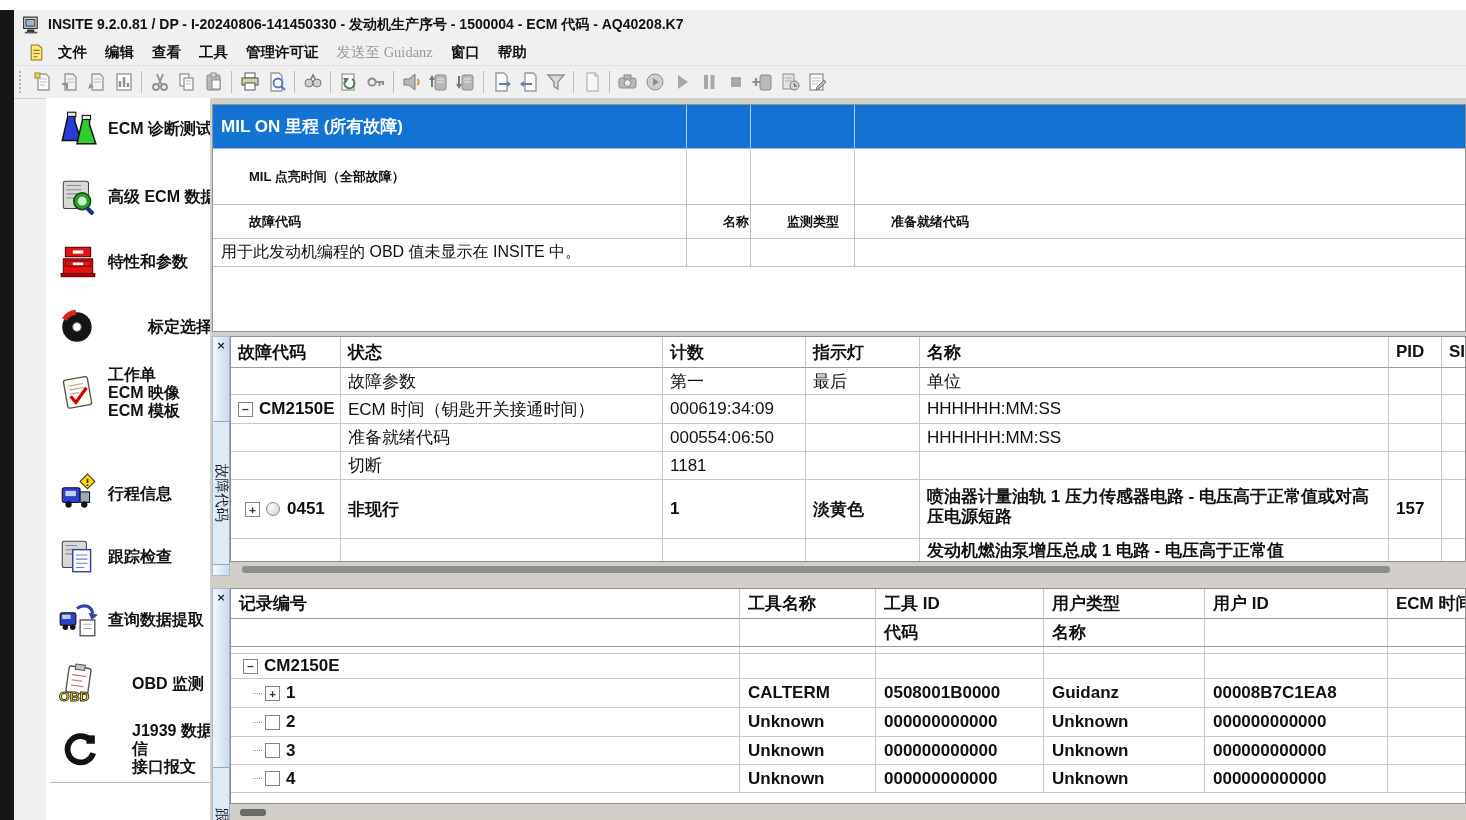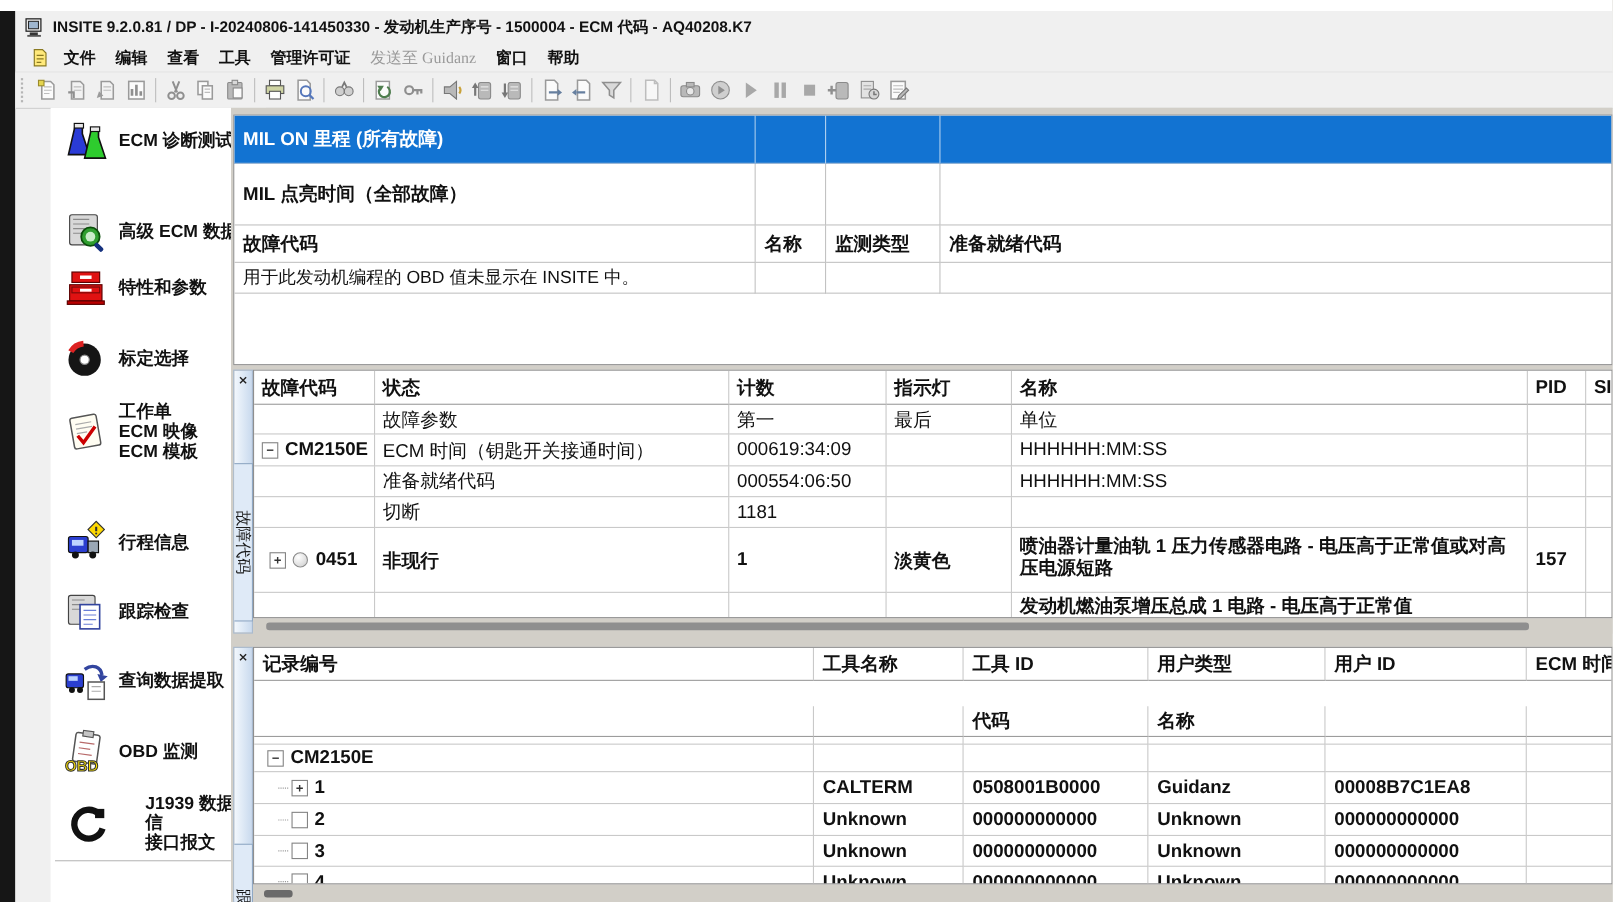--- a/index.html
+++ b/index.html
@@ -34,21 +34,21 @@
   #sb-scroll{position:absolute;left:181px;top:142px;width:3px;height:568px;background:#4e4e4e;}
 
   #main{position:absolute;left:196px;top:0;width:1352px;height:722px;background:#d2cfc8;}
 
   
   #obd-panel{position:absolute;left:2px;top:6px;width:1254px;height:228px;background:#fff;border:1px solid #919191;box-sizing:border-box;overflow:hidden;}
   .orow{display:grid;grid-template-columns:474px 64px 104px 1fr;}
   .orow>div{border-right:1px solid #c2c2c2;border-bottom:1px solid #c2c2c2;display:flex;align-items:center;padding:0 8px;overflow:hidden;box-sizing:border-box;}
   .orow.blue>div{background:#1273d2;border-right:1px solid rgba(255,255,255,.65);border-bottom:1px solid #9cb8d6;}
   .orow.blue span{color:#fff;font-weight:700;font-size:17px;white-space:nowrap;}
-  .obold span{font-weight:700;font-size:17px;white-space:nowrap;}
+  .obold span{font-weight:700;font-size:13px;white-space:nowrap;margin-left:28px;}
   .oreg span{font-weight:400;font-size:16px;white-space:nowrap;}
 
   
   .panel{position:absolute;left:2px;width:1254px;background:#d2cfc8;}
   .tabstrip{position:absolute;left:0;top:0;bottom:0;width:18px;background:linear-gradient(to right,#f3f8fd,#c9daee);border:1px solid #a8bacf;box-sizing:border-box;}
   .pclose{position:absolute;top:1px;left:0;width:16px;height:15px;font:700 11px/15px "DejaVu Sans",sans-serif;text-align:center;color:#222;cursor:default;}
   .vtab{position:absolute;left:0;width:17px;background:#dfeaf7;border:1px solid #90a8c4;border-left:none;box-sizing:border-box;overflow:hidden;}
   .vtab span{position:absolute;left:50%;top:50%;transform:translate(-50%,-50%) rotate(90deg);white-space:nowrap;font-size:14.5px;color:#1a1a1a;}
   .gridwrap{position:absolute;left:18px;right:0;top:0;background:#fff;border:1px solid #8f8f8f;box-sizing:border-box;overflow:hidden;}
   .hthumb{position:absolute;height:7px;background:#8f8f8f;border-radius:3px;}
@@ -312,21 +312,21 @@
           <svg width="42" height="42" viewBox="0 0 40 40">
               <polygon points="11,5 17,5 17,13 23,31 5,31" fill="#2a3bd6" stroke="#111" stroke-width="1.4"></polygon>
               <rect x="10" y="4" width="8" height="4" fill="#e8e8e8" stroke="#111"></rect>
               <polygon points="25,8 31,8 31,16 37,34 19,34" fill="#2ecc2e" stroke="#111" stroke-width="1.4"></polygon>
               <rect x="24" y="7" width="8" height="4" fill="#e8e8e8" stroke="#111"></rect>
             </svg>
         </span>
         <span class="sblabel">ECM 诊断测试</span>
       </div>
 
-      <div class="sbitem" style="top:90px;">
+      <div class="sbitem" style="top:76px;">
         <span class="sbicon">
           <svg width="42" height="42" viewBox="0 0 40 40">
               <rect x="6" y="5" width="24" height="26" rx="2" fill="#d8d8d8" stroke="#444"></rect>
               <path d="M9 9h14M9 13h14M9 17h14M9 21h10" stroke="#8a8a8a"></path>
               <circle cx="24" cy="24" r="8" fill="#2f9e2f" stroke="#0a4d0a" stroke-width="1.5"></circle>
               <circle cx="24" cy="24" r="4.2" fill="#c9ecc9"></circle>
               <rect x="29.5" y="28.5" width="9" height="4" rx="1.5" transform="rotate(45 29.5 28.5)" fill="#16327f"></rect>
             </svg>
         </span>
         <span class="sblabel">高级 ECM 数据</span>
@@ -339,21 +339,21 @@
               <rect x="15" y="9" width="10" height="3" fill="#fff"></rect>
               <rect x="6" y="17" width="28" height="14" fill="#e01212" stroke="#5a0000"></rect>
               <rect x="8" y="19" width="24" height="5" fill="none" stroke="#7a0a0a"></rect>
               <rect x="15" y="20.5" width="10" height="2.5" fill="#fff"></rect>
               <rect x="4" y="31" width="32" height="3" fill="#b00" stroke="#5a0000"></rect>
             </svg>
         </span>
         <span class="sblabel">特性和参数</span>
       </div>
 
-      <div class="sbitem" style="top:206px;">
+      <div class="sbitem" style="top:206px;gap:40px;">
         <span class="sbicon">
           <svg width="42" height="42" viewBox="0 0 40 40">
               <circle cx="19" cy="20" r="14" fill="#151515"></circle>
               <path d="M7 13a14 14 0 0 1 11-7" stroke="#d22" stroke-width="5" fill="none"></path>
               <circle cx="19" cy="20" r="4" fill="#fff" stroke="#888"></circle>
             </svg>
         </span>
         <span class="sblabel">标定选择</span>
       </div>
 
@@ -411,21 +411,21 @@
               <circle cx="15" cy="27" r="2.6" fill="#111"></circle>
               <path d="M19 9c7-5 14-2 15 5" stroke="#33459f" stroke-width="3" fill="none"></path>
               <polygon points="30,13 39,15 33,20" fill="#33459f"></polygon>
               <rect x="22" y="20" width="14" height="15" fill="#fff" stroke="#555" stroke-width="1.3"></rect>
               <path d="M25 24h8M25 28h8" stroke="#aaa"></path>
             </svg>
         </span>
         <span class="sblabel">查询数据提取</span>
       </div>
 
-      <div class="sbitem" style="top:563px;">
+      <div class="sbitem" style="top:563px;gap:24px;">
         <span class="sbicon">
           <svg width="42" height="42" viewBox="0 0 40 40">
               <g transform="rotate(8 21 16)">
                 <rect x="10" y="4" width="21" height="25" rx="2" fill="#fff" stroke="#555" stroke-width="1.3"></rect>
                 <rect x="16" y="1.5" width="9" height="5" fill="#c6c6c6" stroke="#555"></rect>
                 <path d="M14 12h13M14 17h10M14 22h12" stroke="#b86a6a"></path>
               </g>
               <text x="2" y="36" font-size="13" font-weight="bold" fill="#ffe400" stroke="#333" stroke-width="0.9">OBD</text>
             </svg>
         </span>
@@ -645,21 +645,21 @@
             <div>
                 <span>用户类型</span>
               </div>
             <div>
                 <span>用户 ID</span>
               </div>
             <div>
                 <span>ECM 时间</span>
               </div>
           </div>
-          <div class="trow thdr" style="height:28px;margin-top:23px;">
+          <div class="trow thdr" style="height:28px;">
             <div></div>
               <div></div>
             <div>
                 <span>代码</span>
               </div>
             <div>
                 <span>名称</span>
               </div>
             <div></div>
               <div></div>

